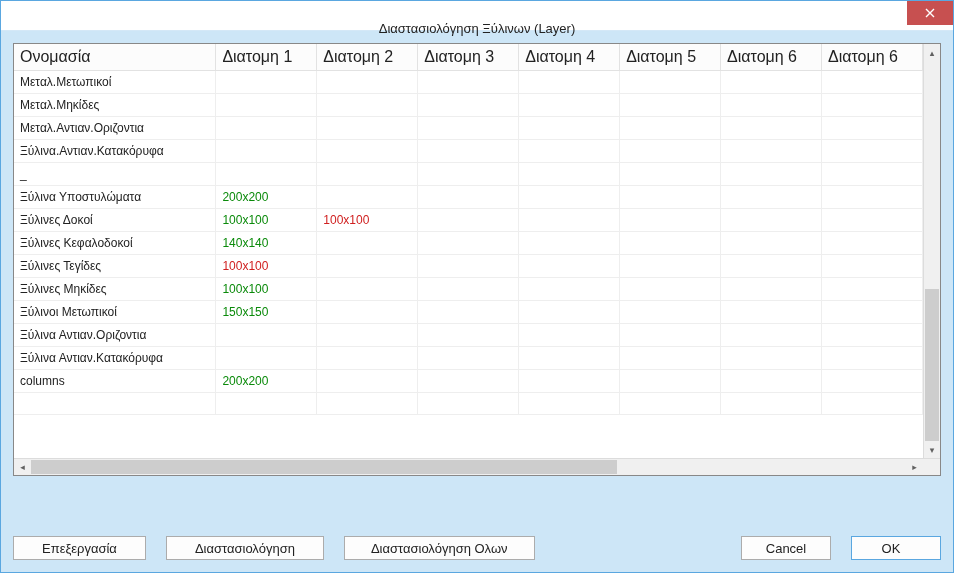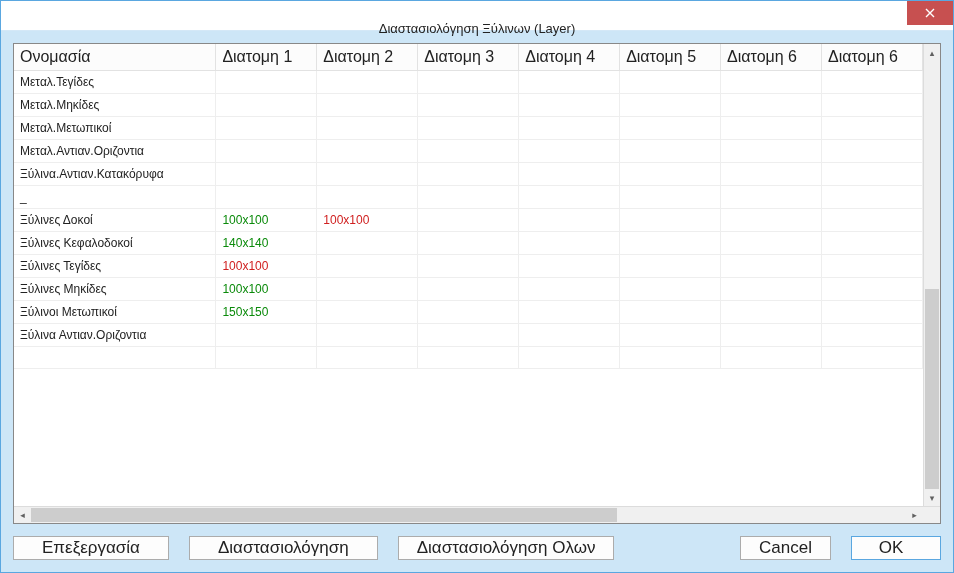--- a/index.html
+++ b/index.html
@@ -166,32 +166,33 @@
     gap: 20px;
     padding-top: 12px;
     align-items: center;
   }
   .button-row .spacer { flex: 1; }
   .btn {
     min-width: 90px;
     height: 24px;
     border: 1px solid #acacac;
     background: #fdfdfd;
-    font-size: 17px;
+    font-size: 13px;
     color: #222;
     padding: 0 18px;
     cursor: pointer;
     font-family: inherit;
+    margin-top: 48px;
   }
   .btn.default {
     border: 1px solid #5aa7e0;
     padding-left: 8px;
   }
   .btn.wide { padding: 0 28px; }
-  .btn.xwide { padding: 0 18px; }
+  .btn.xwide { padding: 0 26px; }
 </style>
 </head>
 <body>
 
 <div class="window">
   <div class="titlebar">
     <span class="title">Διαστασιολόγηση Ξύλινων (Layer)</span>
     <div class="close-btn">
       <svg viewBox="0 0 10 10">
           <path d="M1 1 L9 9 M9 1 L1 9" stroke="#fff" stroke-width="1.4"></path>
@@ -220,50 +221,40 @@
                   <th>Διατομη 2</th>
                   <th>Διατομη 3</th>
                   <th>Διατομη 4</th>
                   <th>Διατομη 5</th>
                   <th>Διατομη 6</th>
                   <th>Διατομη 6</th>
                 </tr>
             </thead>
             <tbody id="tbody">
                 <tr>
-                  <td>Μεταλ.Τεγίδες</td>
+                  <td>Μεταλ.Μετωπικοί</td>
                   <td></td>
                   <td></td>
                   <td></td>
                   <td></td>
                   <td></td>
                   <td></td>
                   <td></td>
                 </tr>
                 <tr>
                   <td>Μεταλ.Μηκίδες</td>
                   <td></td>
                   <td></td>
                   <td></td>
                   <td></td>
                   <td></td>
                   <td></td>
                   <td></td>
                 </tr>
                 <tr>
-                  <td>Μεταλ.Μετωπικοί</td>
-                  <td></td>
-                  <td></td>
-                  <td></td>
-                  <td></td>
-                  <td></td>
-                  <td></td>
-                  <td></td>
-                </tr>
-                <tr>
                   <td>Μεταλ.Αντιαν.Οριζοντια</td>
                   <td></td>
                   <td></td>
                   <td></td>
                   <td></td>
                   <td></td>
                   <td></td>
                   <td></td>
                 </tr>
                 <tr>
@@ -272,20 +263,30 @@
                   <td></td>
                   <td></td>
                   <td></td>
                   <td></td>
                   <td></td>
                   <td></td>
                 </tr>
                 <tr>
                   <td>_</td>
                   <td></td>
+                  <td></td>
+                  <td></td>
+                  <td></td>
+                  <td></td>
+                  <td></td>
+                  <td></td>
+                </tr>
+                <tr>
+                  <td>Ξύλινα Υποστυλώματα</td>
+                  <td class="green">200x200</td>
                   <td></td>
                   <td></td>
                   <td></td>
                   <td></td>
                   <td></td>
                   <td></td>
                 </tr>
                 <tr>
                   <td>Ξύλινες Δοκοί</td>
                   <td class="green">100x100</td>
@@ -332,20 +333,40 @@
                   <td></td>
                   <td></td>
                   <td></td>
                   <td></td>
                   <td></td>
                   <td></td>
                 </tr>
                 <tr>
                   <td>Ξύλινα Αντιαν.Οριζοντια</td>
                   <td></td>
+                  <td></td>
+                  <td></td>
+                  <td></td>
+                  <td></td>
+                  <td></td>
+                  <td></td>
+                </tr>
+                <tr>
+                  <td>Ξύλινα Αντιαν.Κατακόρυφα</td>
+                  <td></td>
+                  <td></td>
+                  <td></td>
+                  <td></td>
+                  <td></td>
+                  <td></td>
+                  <td></td>
+                </tr>
+                <tr>
+                  <td>columns</td>
+                  <td class="green">200x200</td>
                   <td></td>
                   <td></td>
                   <td></td>
                   <td></td>
                   <td></td>
                   <td></td>
                 </tr>
                 <tr>
                   <td></td>
                   <td></td>

